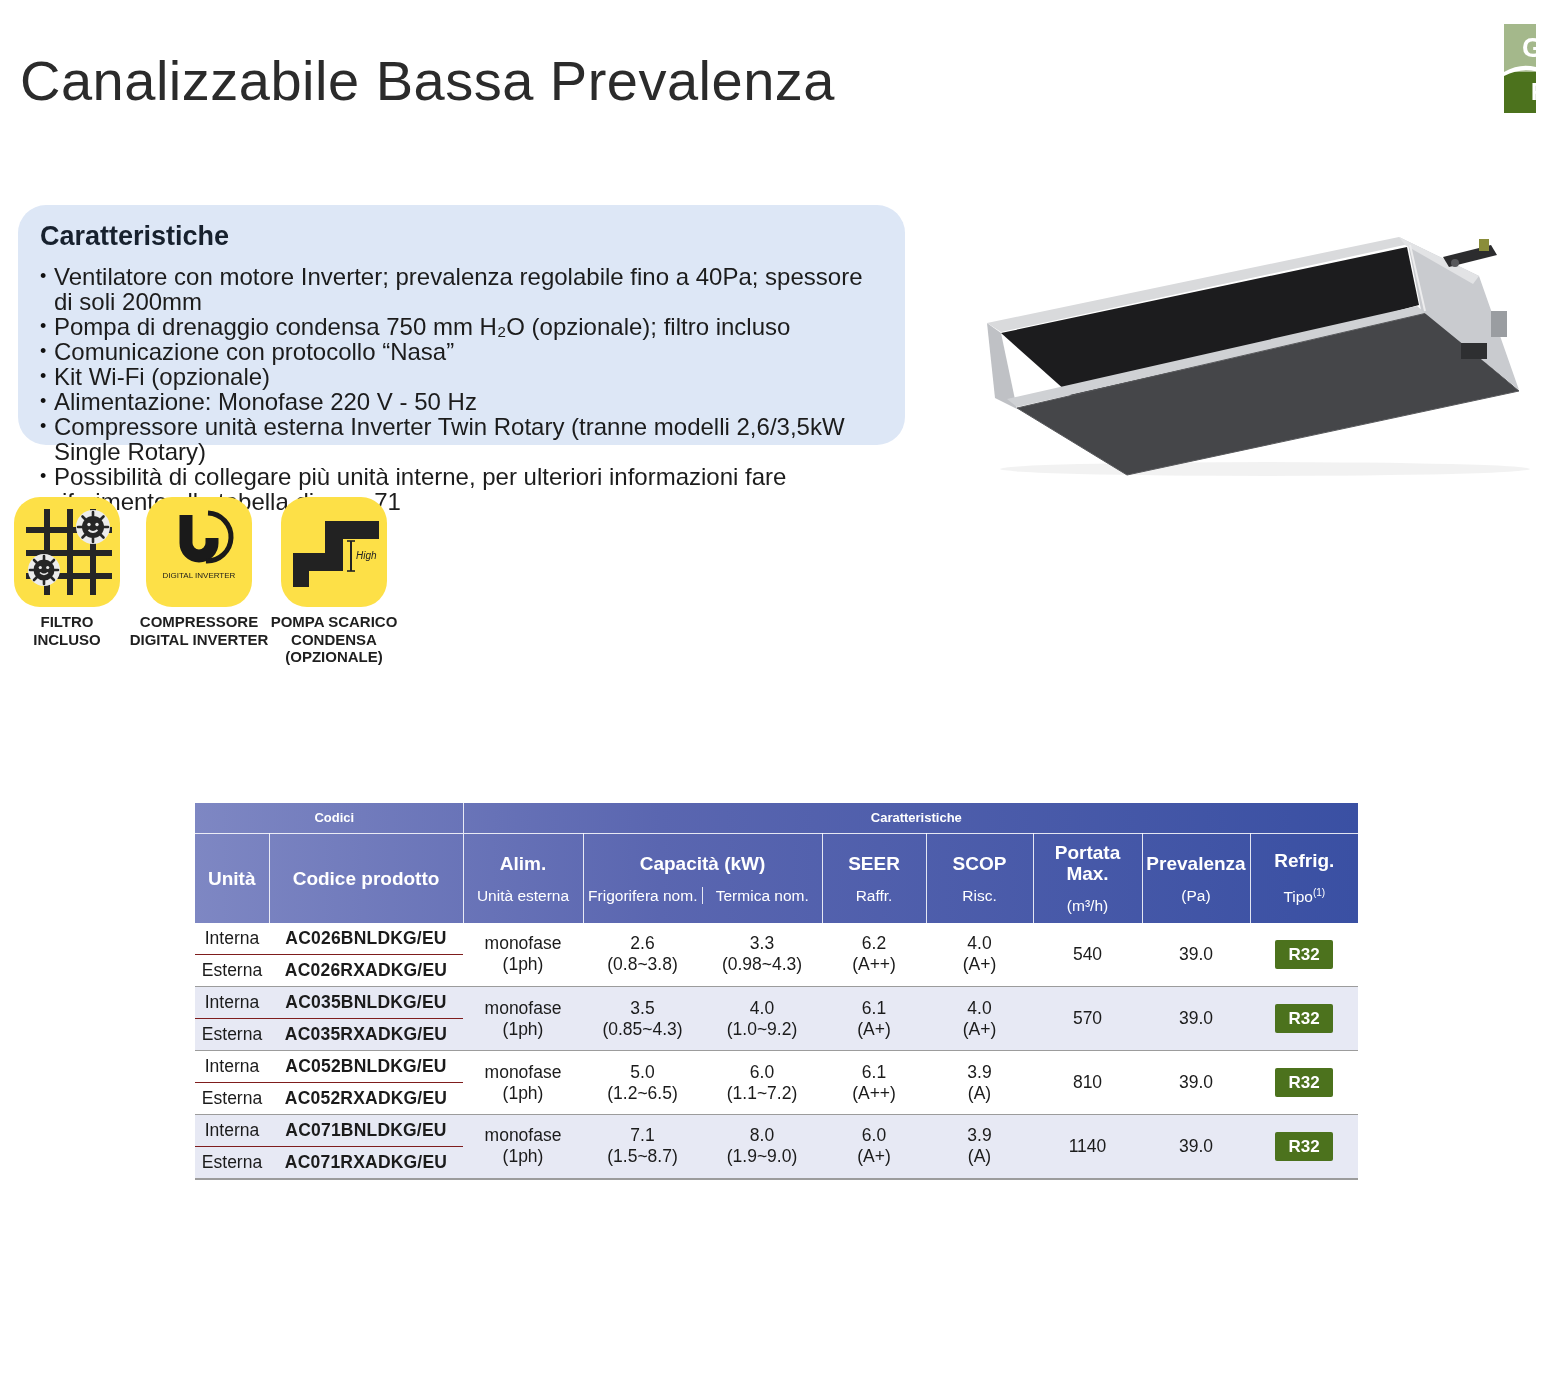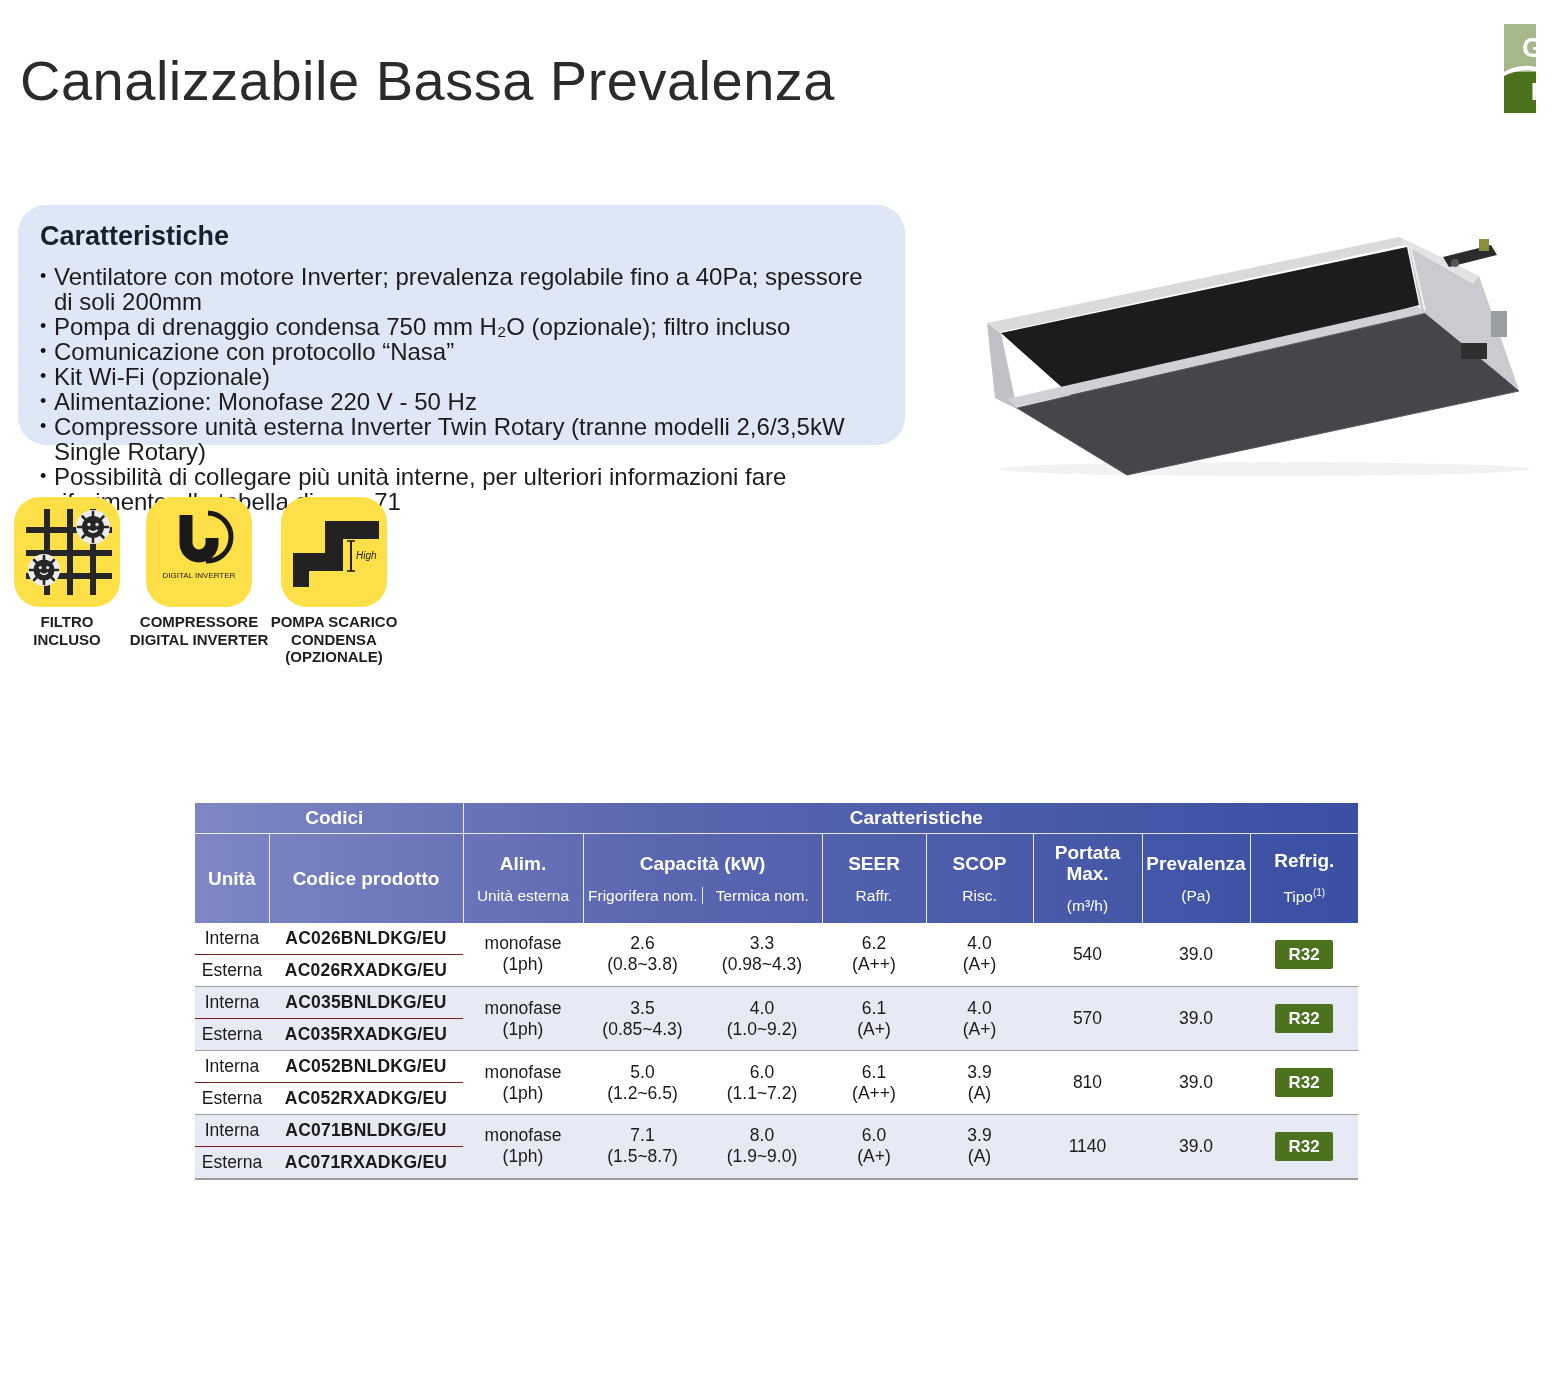--- a/index.html
+++ b/index.html
@@ -59,21 +59,21 @@
   .label-3 { left:249px; }  
 
   
   .spec {
     position:absolute; left:195px; top:803px; width:1163px;
     border-collapse:collapse; table-layout:fixed;
     border-bottom:2px solid #9c9c9c;
   }
   .spec thead { background:linear-gradient(90deg,#7e87c3 0%, #5a66b0 40%, #3a50a3 100%); }
   .spec th { color:#ffffff; font-weight:bold; padding:0; vertical-align:middle; text-align:center; }
-  tr.band th { height:30px; font-size:19px; border-bottom:1px solid rgba(255,255,255,0.85);padding-left:11px; }
+  tr.band th { height:30px; font-size:13px; border-bottom:1px solid rgba(255,255,255,0.85);padding-left:11px; }
   tr.band .band-sep { border-left:1px solid rgba(255,255,255,0.85); }
   tr.cols th { height:89px; }
   tr.cols .sep { border-left:1px solid rgba(255,255,255,0.85); }
   .colcell { display:flex; flex-direction:column; justify-content:center; height:89px; }
   .hmain { font-size:19px; font-weight:bold; line-height:21px; }
   .hmain-narrow { max-width:72px; margin:0 auto; }
   .hsub  { font-size:15.5px; font-weight:normal; margin-top:13px; line-height:17px; }
   .hsub sup { font-size:10px; }
   .subsplit { display:flex; margin-top:13px; align-items:stretch; }
   .subsplit .half { flex:1; font-size:15.5px; font-weight:normal; line-height:17px; }

